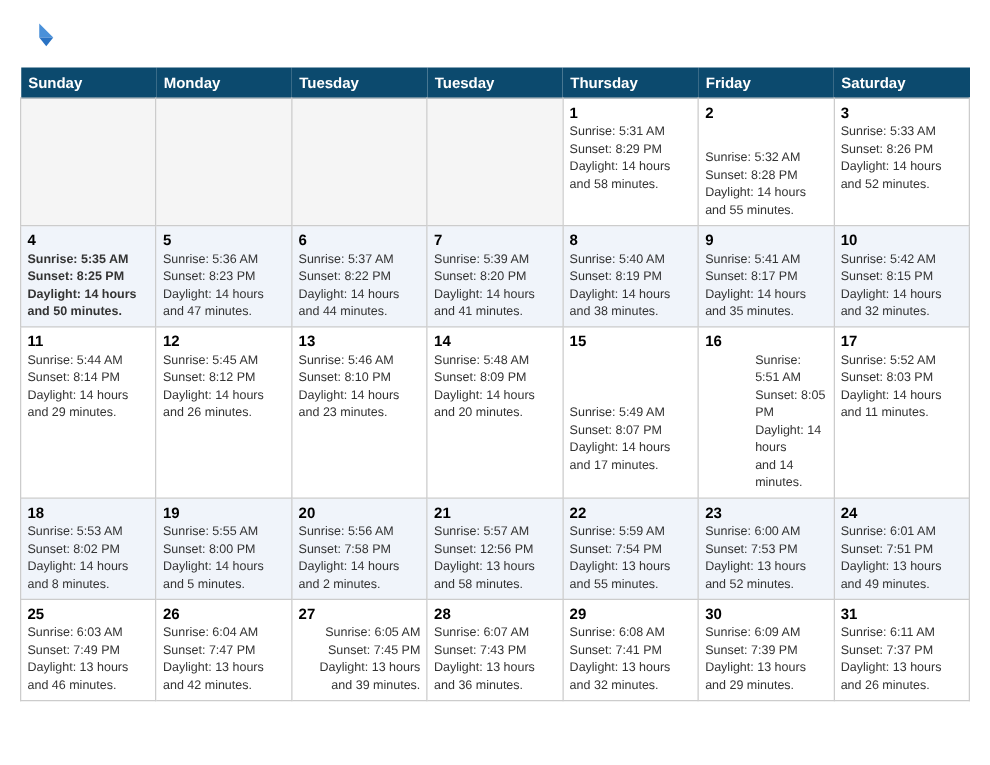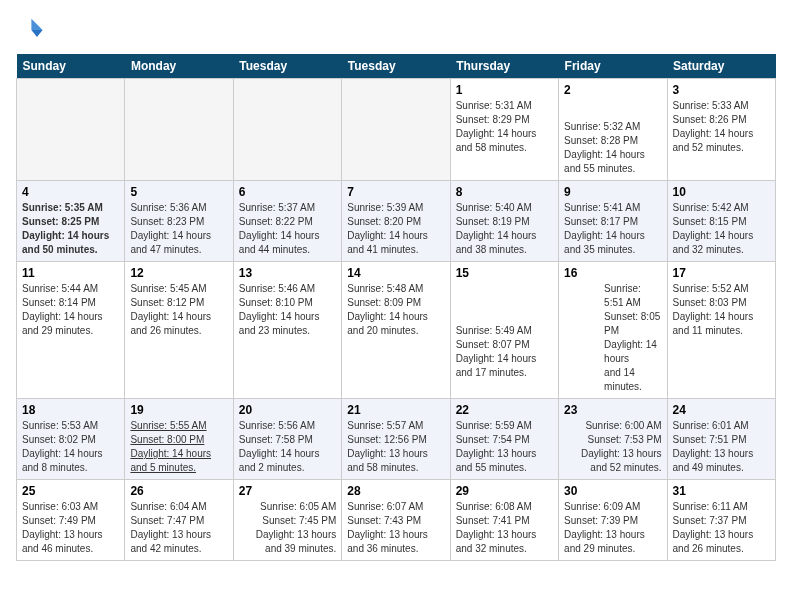--- a/index.html
+++ b/index.html
@@ -252,21 +252,21 @@
       <tr>
         <td>
           <div class="day-num">18</div>
           <div class="day-info" style="white-space: pre-line;">Sunrise: 5:53 AM
 Sunset: 8:02 PM
 Daylight: 14 hours
 and 8 minutes.</div>
         </td>
         <td>
           <div class="day-num">19</div>
-          <div class="day-info" style="white-space: pre-line; text-decoration: underline;">Sunrise: 5:55 AM
+          <div class="day-info" style="white-space: pre-line;">Sunrise: 5:55 AM
 Sunset: 8:00 PM
 Daylight: 14 hours
 and 5 minutes.</div>
         </td>
         <td>
           <div class="day-num">20</div>
           <div class="day-info" style="white-space: pre-line;">Sunrise: 5:56 AM
 Sunset: 7:58 PM
 Daylight: 14 hours
 and 2 minutes.</div>
@@ -280,21 +280,21 @@
         </td>
         <td>
           <div class="day-num">22</div>
           <div class="day-info" style="white-space: pre-line;">Sunrise: 5:59 AM
 Sunset: 7:54 PM
 Daylight: 13 hours
 and 55 minutes.</div>
         </td>
         <td>
           <div class="day-num">23</div>
-          <div class="day-info" style="white-space: pre-line; text-align: right;">Sunrise: 6:00 AM
+          <div class="day-info" style="white-space: pre-line;">Sunrise: 6:00 AM
 Sunset: 7:53 PM
 Daylight: 13 hours
 and 52 minutes.</div>
         </td>
         <td>
           <div class="day-num">24</div>
           <div class="day-info" style="white-space: pre-line;">Sunrise: 6:01 AM
 Sunset: 7:51 PM
 Daylight: 13 hours
 and 49 minutes.</div>

